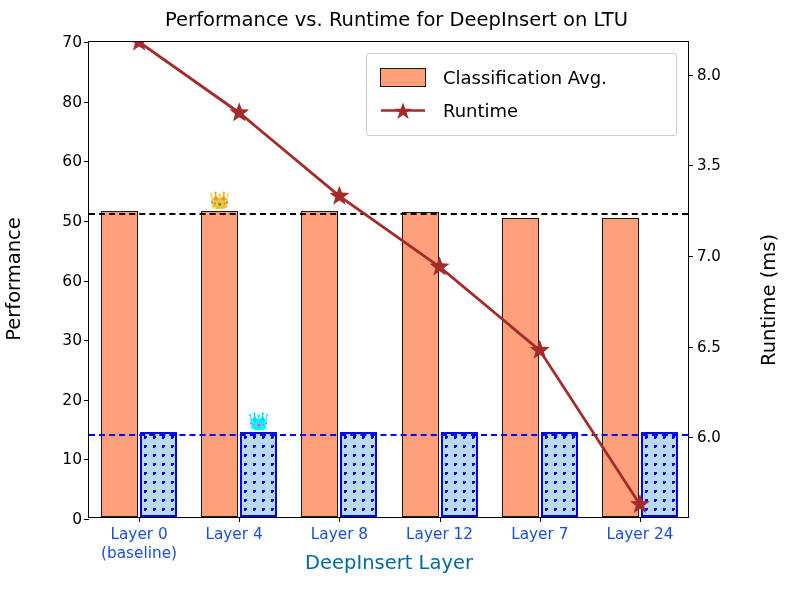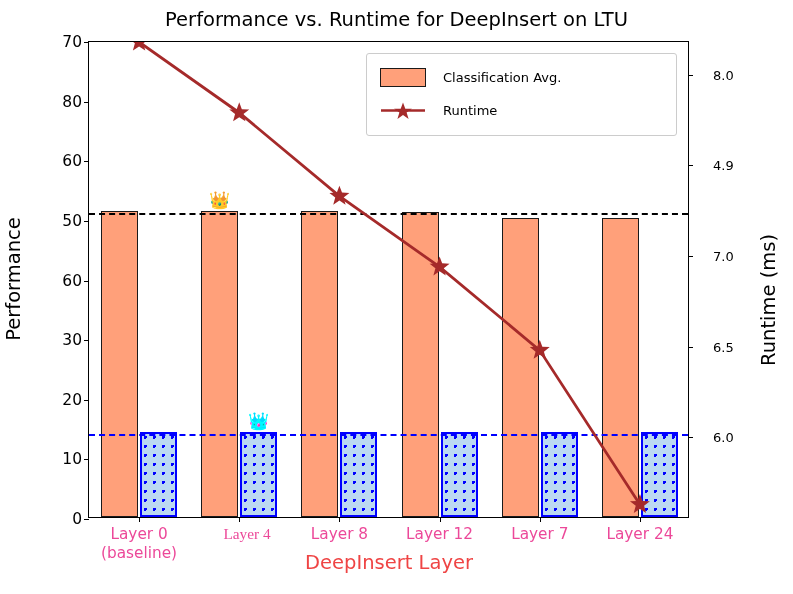--- a/index.html
+++ b/index.html
@@ -81,23 +81,23 @@
     right: 100%;
     margin-right: 7px;
     transform: translateY(-50%);
     font-size: 15.5px;
     color: #000;
     white-space: nowrap;
   }
   .ytick-r {
     position: absolute;
     left: 100%;
-    margin-left: 25px;
+    margin-left: 9px;
     transform: translateY(-50%);
-    font-size: 13px;
+    font-size: 15px;
     color: #000;
     white-space: nowrap;
   }
   .tickmark-l, .tickmark-r {
     position: absolute;
     width: 5px; height: 0;
     border-top: 1.4px solid #000;
   }
   .tickmark-l { right: 100%; }
   .tickmark-r { left: 100%; }
@@ -106,21 +106,21 @@
     top: 100%;
     height: 5px; width: 0;
     border-left: 1.4px solid #000;
   }
   .xtick {
     position: absolute;
     top: 100%;
     margin-top: 8px;
     transform: translateX(-50%);
     font-size: 15.3px;
-    color: #ec4899;
+    color: #1d4ed8;
     text-align: center;
     white-space: nowrap;
     line-height: 1.22;
   }
   .axis-label-y-left {
     position: absolute;
     left: 13px;
     top: 279px;
     transform: translate(-50%, -50%) rotate(-90deg);
     transform-origin: center center;
@@ -137,21 +137,21 @@
     font-size: 19.5px;
     color: #000;
     white-space: nowrap;
   }
   .axis-label-x {
     position: absolute;
     left: 389px;
     top: 562px;
     transform: translate(-50%, -50%);
     font-size: 19.5px;
-    color: #ef4444;
+    color: #0369a1;
     white-space: nowrap;
   }
   
   #legend {
     position: absolute;
     left: 366px; top: 53px;
     width: 311px;
     border: 1px solid #cccccc;
     border-radius: 3px;
     background: #ffffff;
@@ -187,21 +187,21 @@
     box-sizing: border-box;
     overflow: hidden;
   }
   .legend-swatch-cap .dots {
     position: absolute;
     left: 0; top: 0; right: 0; bottom: 0;
     background-image: radial-gradient(circle at 2.6px 2.6px, #0000FF 1.35px, rgba(0,0,0,0) 1.5px);
     background-size: 7px 7px;
   }
   .legend-label {
-    font-size: 13px;
+    font-size: 18px;
     color: #000;
     white-space: nowrap;
   }
   .crown {
     position: absolute;
     transform: translate(-50%, -100%);
     font-size: 17px;
     line-height: 1;
     user-select: none;
   }
@@ -282,30 +282,30 @@
         <div class="ytick-l" style="top: 59.625px;">80</div>
         <div class="tickmark-l" style="top: 0px;"></div>
         <div class="ytick-l" style="top: 0px;">70</div>
         <div class="tickmark-r" style="top: 395.384px;"></div>
         <div class="ytick-r" style="top: 395.384px;">6.0</div>
         <div class="tickmark-r" style="top: 304.7px;"></div>
         <div class="ytick-r" style="top: 304.7px;">6.5</div>
         <div class="tickmark-r" style="top: 214.015px;"></div>
         <div class="ytick-r" style="top: 214.015px;">7.0</div>
         <div class="tickmark-r" style="top: 123.331px;"></div>
-        <div class="ytick-r" style="top: 123.331px;">4.9</div>
+        <div class="ytick-r" style="top: 123.331px;">3.5</div>
         <div class="tickmark-r" style="top: 32.6464px;"></div>
         <div class="ytick-r" style="top: 32.6464px;">8.0</div>
         <div class="tickmark-x" style="left: 50.0833px;"></div>
         <div class="xtick" style="left: 50.0833px;">
           <div>Layer 0</div>
           <div>(baseline)</div>
         </div>
         <div class="tickmark-x" style="left: 150.25px;"></div>
-        <div class="xtick" style="left: 158px; font-family: Liberation Serif, serif;">
+        <div class="xtick" style="left: 145px;">
           <div>Layer 4</div>
         </div>
         <div class="tickmark-x" style="left: 250.417px;"></div>
         <div class="xtick" style="left: 250.417px;">
           <div>Layer 8</div>
         </div>
         <div class="tickmark-x" style="left: 350.583px;"></div>
         <div class="xtick" style="left: 350.583px;">
           <div>Layer 12</div>
         </div>

